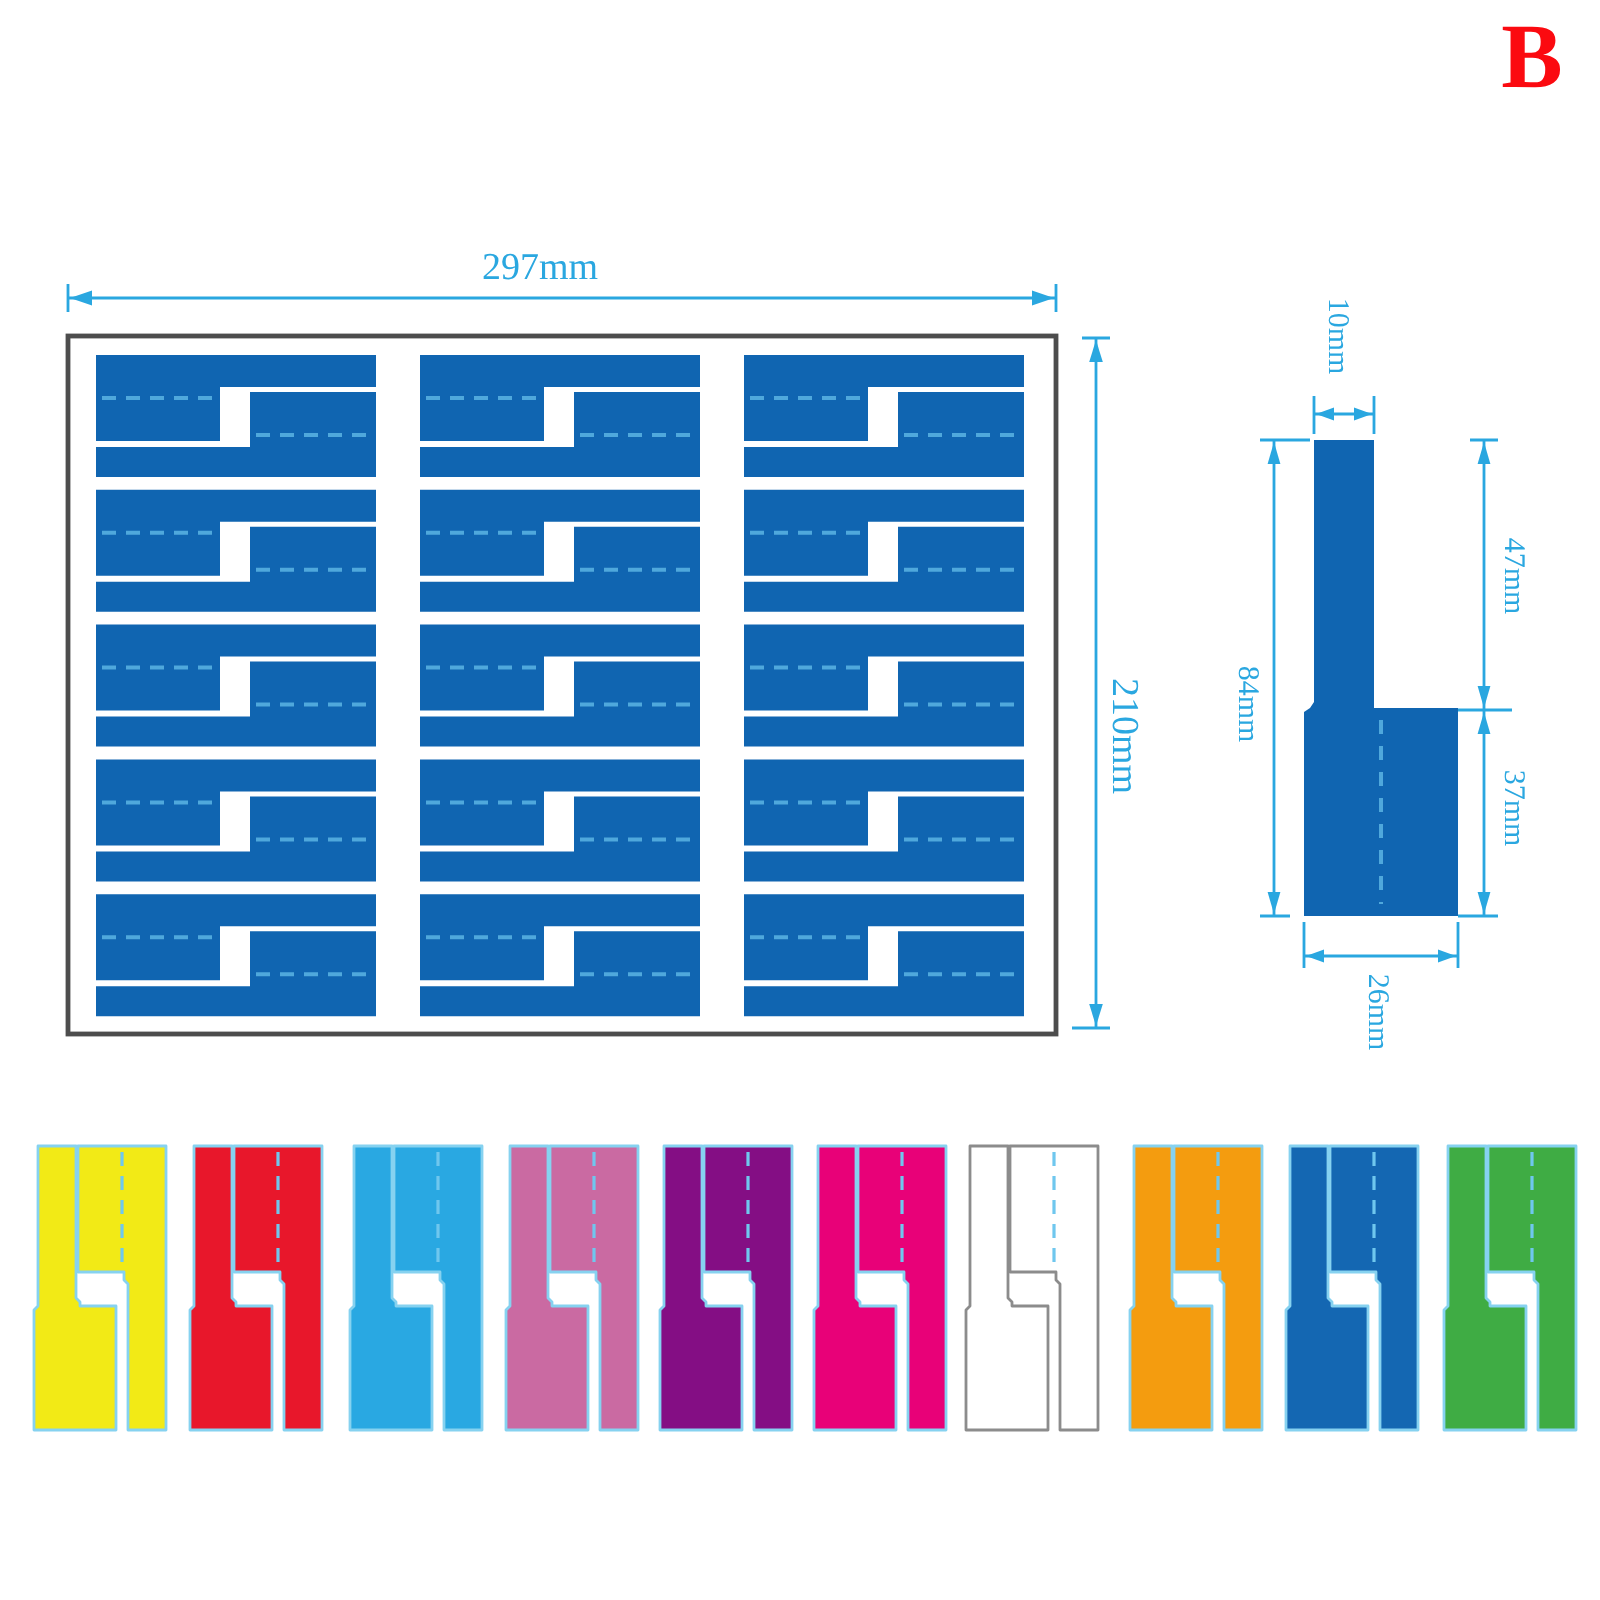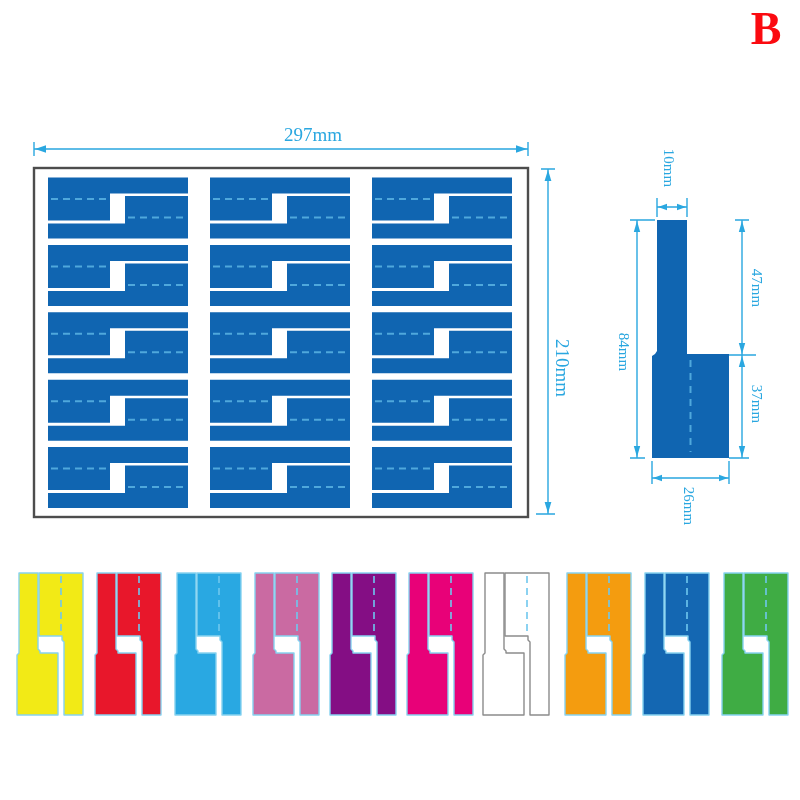--- a/index.html
+++ b/index.html
@@ -11,21 +11,21 @@
   .label-fill{fill:var(--label-blue);}
   .sheet-rect{fill:#ffffff;stroke:var(--sheet-border);stroke-width:2.4;}
   .sheet-dash{stroke:var(--sheet-dash);stroke-width:2;stroke-dasharray:7 5;fill:none;}
   .big-dash{stroke:var(--sheet-dash);stroke-width:2;stroke-dasharray:7 6;fill:none;}
   .dim-stroke{stroke:var(--dim-color);stroke-width:1.4;fill:none;}
   .dim-fill{fill:var(--dim-color);stroke:none;}
   .dim-text{
     position:absolute;color:var(--dim-color);font-size:15px;line-height:1;white-space:nowrap;
     transform:translate(-50%,-50%) rotate(90deg);
   }
-  .dim-text.horiz{transform:translate(-50%,-50%);margin-left:43px;}
+  .dim-text.horiz{transform:translate(-50%,-50%);}
   .dim-text.big{font-size:19px;}
   #badge{
     position:absolute;left:766px;top:28px;transform:translate(-50%,-50%);
     font-size:46px;font-weight:bold;color:var(--badge-color);
   }
 </style>
 </head>
 <body>
 
 <div id="stage">

